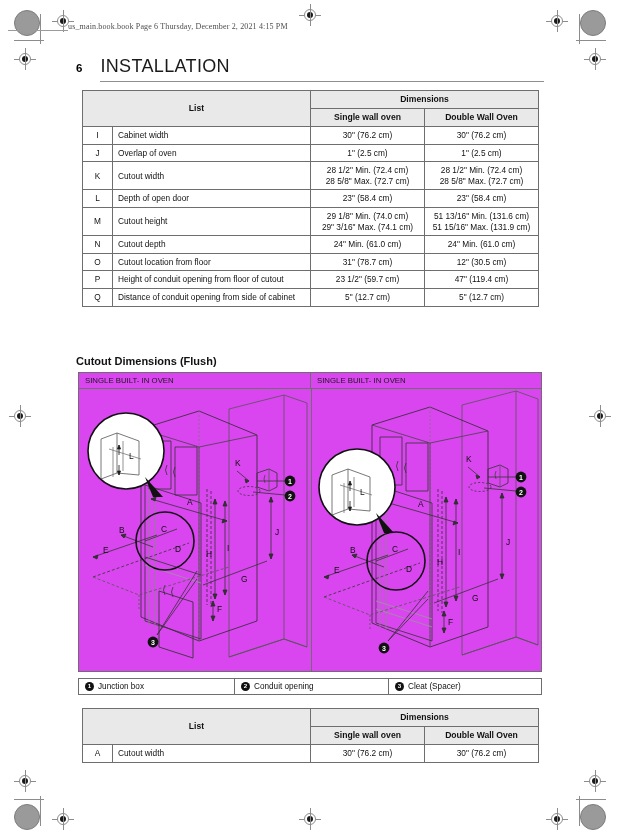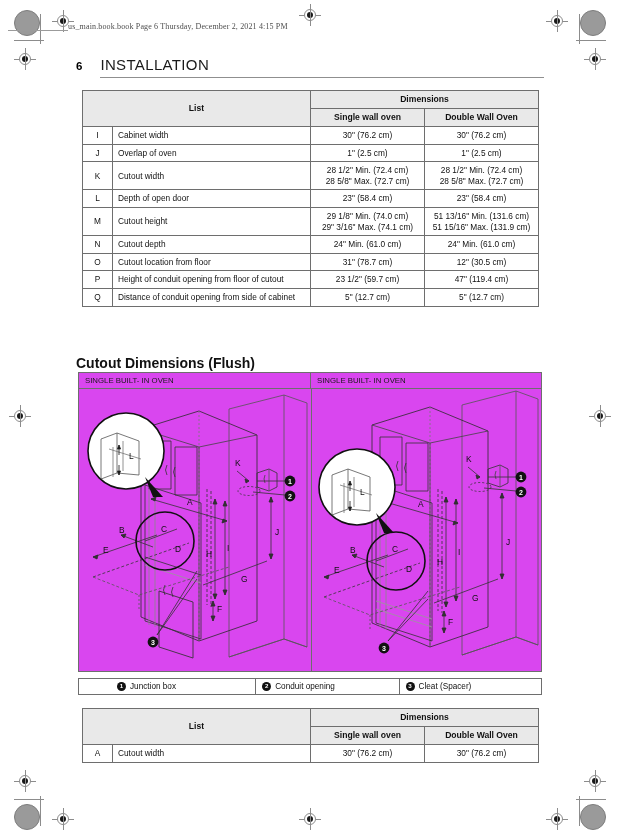--- a/index.html
+++ b/index.html
@@ -98,21 +98,21 @@
     align-items: baseline;
     gap: 18px;
     padding-bottom: 4px;
   }
   .page-header .pagenum {
     font-size: 11.5px;
     font-weight: bold;
     color: #000;
   }
   .page-header .sectitle {
-    font-size: 15px;
+    font-size: 18px;
     font-weight: normal;
     letter-spacing: 0.35px;
     color: #1a1a1a;
   }
   .page-header .rule {
     height: 1px;
     background: #8f8f8f;
     margin-left: 24px;
   }
 
@@ -146,21 +146,21 @@
   }
   td.val {
     text-align: center;
   }
   .valline { display: block; white-space: nowrap; }
 
   
   .subhead {
     position: absolute;
     left: 76px;
-    font-size: 14px;
+    font-size: 11px;
     font-weight: bold;
     color: #111;
   }
 
   
   .diagram-box {
     position: absolute;
     left: 78px;
     width: 464px;
     border: 1px solid #6e6e6e;
@@ -682,21 +682,21 @@
           <circle cx="209" cy="103" r="5.4" fill="#111"></circle>
           <text x="209" y="106" text-anchor="middle" font-family="Liberation Sans, sans-serif" font-size="7" font-weight="bold" fill="#fff">2</text>
           <circle cx="72" cy="259" r="5.4" fill="#111"></circle>
           <text x="72" y="262" text-anchor="middle" font-family="Liberation Sans, sans-serif" font-size="7" font-weight="bold" fill="#fff">3</text>
         </g>
       </svg>
     </div>
   </div>
 </div>
 
-<div class="legend" style="top:678px;padding-left:32px;">
+<div class="legend" style="top:678px;">
   <div class="cell">
     <span class="bullet">1</span>
     <span>Junction box</span>
   </div>
   <div class="cell">
     <span class="bullet">2</span>
     <span>Conduit opening</span>
   </div>
   <div class="cell">
     <span class="bullet">3</span>

